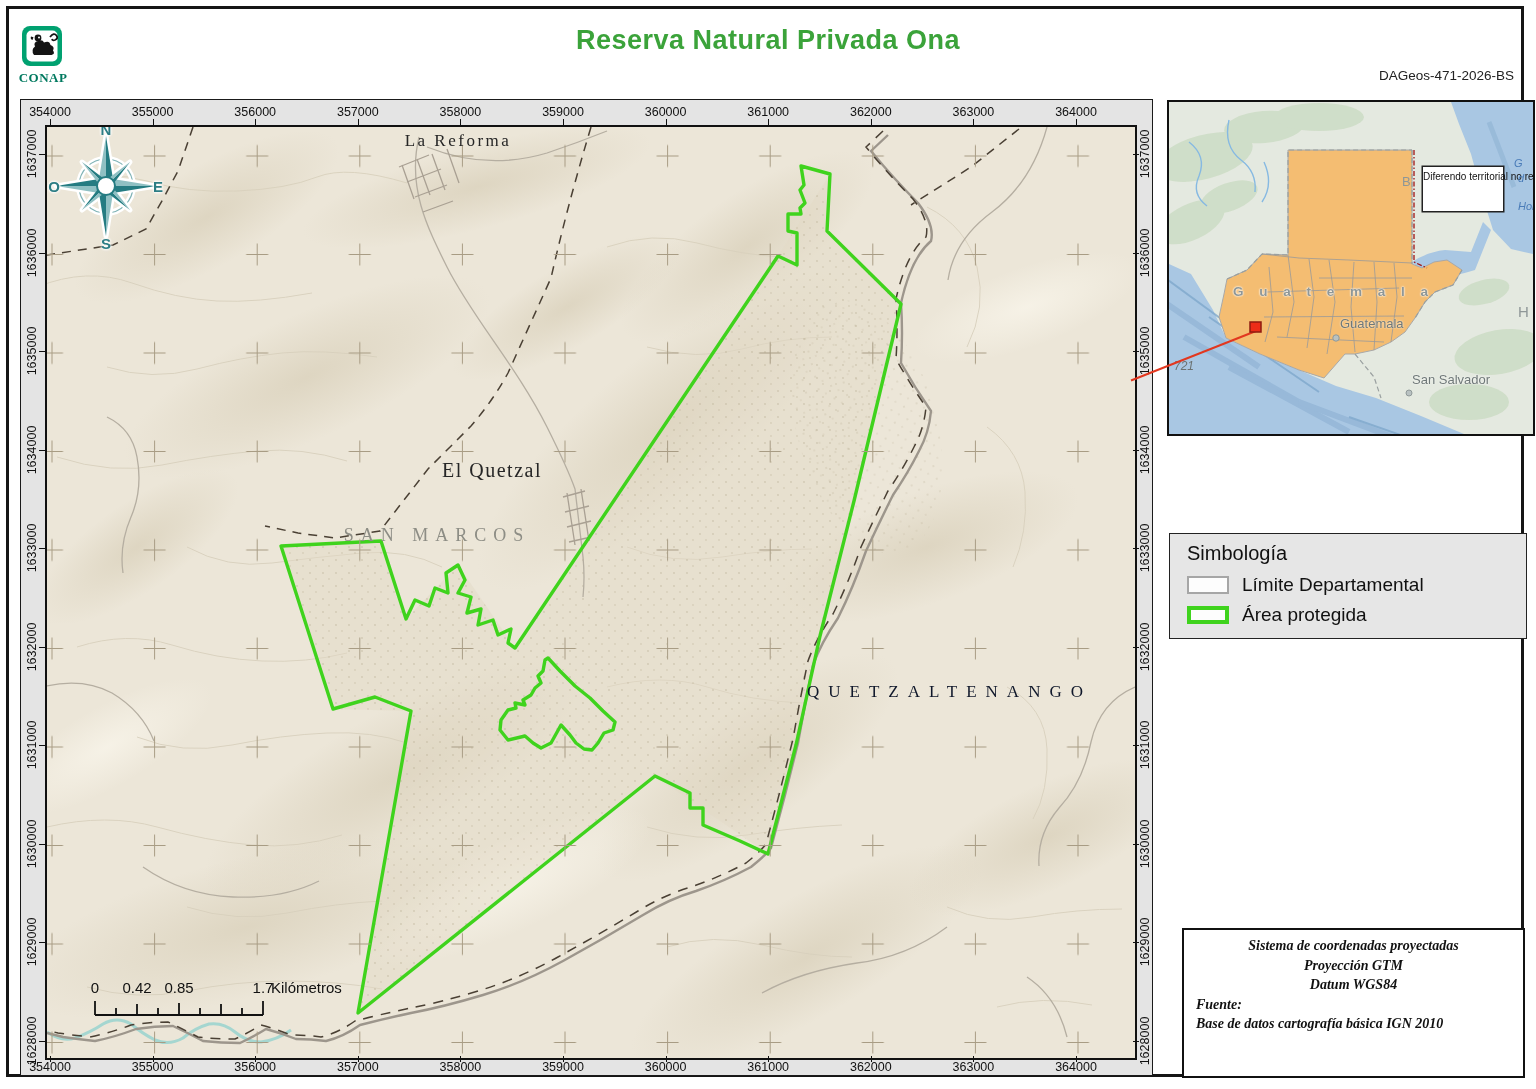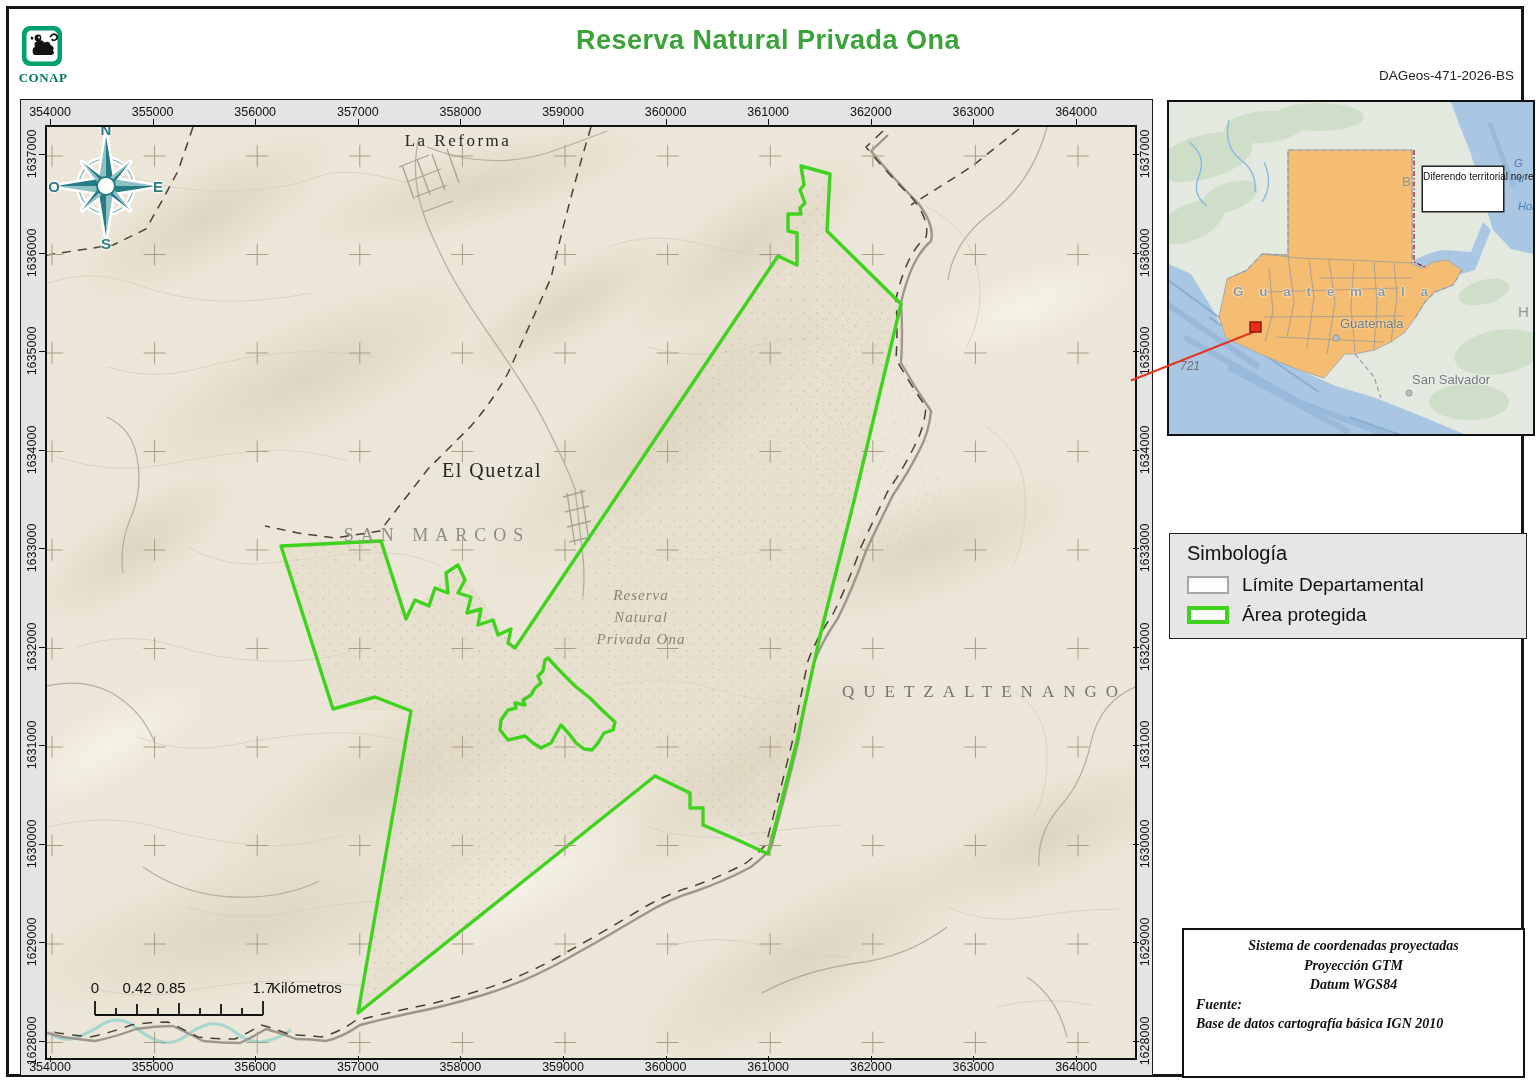--- a/index.html
+++ b/index.html
@@ -18,39 +18,39 @@
   #map-inner svg{display:block;}
   .axis-label{position:absolute;font-size:12.5px;color:#111;transform:translate(-50%,-50%);white-space:nowrap;}
   .axis-label.rot{transform:translate(-50%,-50%) rotate(-90deg);}
   .tickv{position:absolute;width:1px;height:6px;background:#111;}
   .tickh{position:absolute;width:6px;height:1px;background:#111;}
   
   .maplabel{position:absolute;font-family:"Liberation Serif",serif;color:#262626;white-space:nowrap;}
   #lbl-reforma{left:341px;top:4px;width:140px;text-align:center;font-size:17px;letter-spacing:2.5px;}
   #lbl-quetzal{left:390px;top:332px;width:110px;text-align:center;font-size:20px;letter-spacing:1.5px;}
   #lbl-sanmarcos{left:290px;top:398px;width:200px;text-align:center;font-size:18px;letter-spacing:7px;color:#8d8d85;}
-  #lbl-quetzaltenango{left:760px;top:555px;width:320px;text-align:right;font-size:17px;letter-spacing:9px;color:#737373;}
+  #lbl-quetzaltenango{left:760px;top:555px;width:320px;text-align:left;font-size:17px;letter-spacing:9px;color:#0f172a;}
   #lbl-reserve{left:524px;top:458px;width:140px;text-align:center;font-size:15px;font-style:italic;color:#8a8273;line-height:1.45;letter-spacing:1px;}
   
   #compass{left:-2px;top:-8px;}
   .cletter{position:absolute;font-size:15px;font-weight:bold;color:#2c7d84;text-shadow:0 0 3px #fff,0 0 3px #fff,0 0 3px #fff;transform:translate(-50%,-50%);}
   
   #scalebar{left:38px;top:852px;width:320px;height:52px;}
   #scalebar .num{position:absolute;top:0;font-size:15px;color:#111;transform:translateX(-50%);}
   #scalebar .unit{position:absolute;top:0;left:186px;font-size:15px;color:#111;}
   #scalebar svg{position:absolute;left:0;top:22px;}
   
   #inset{left:1167px;top:100px;width:364px;height:332px;border:2px solid #111;box-sizing:content-box;overflow:hidden;background:#e4e9e0;}
   .inset-label{position:absolute;white-space:nowrap;}
   #in-country{left:64px;top:182px;font-size:13.5px;font-weight:bold;letter-spacing:6px;color:#8f9797;text-shadow:0 0 2px #fff,0 0 2px #fff;}
   #in-capital{left:171px;top:214px;font-size:13px;color:#6f7878;text-shadow:0 0 2px #fff;}
   #in-sansalvador{left:243px;top:270px;font-size:13px;color:#6f7878;text-shadow:0 0 2px #fff;}
   #in-b{left:233px;top:72px;font-size:13px;color:#8f9797;}
   #in-ho{left:349px;top:201px;font-size:15px;letter-spacing:3px;color:#8f9797;}
-  #in-721{left:11px;top:257px;font-size:12px;font-style:italic;color:#6b7272;}
+  #in-721{left:5px;top:257px;font-size:12px;font-style:italic;color:#6b7272;}
   .gulf{position:absolute;font-size:11px;font-style:italic;color:#4a7cb8;}
   #in-note{left:253px;top:64px;width:82px;height:46px;background:#fff;border:1px solid #222;box-sizing:border-box;font-size:10px;line-height:1.3;text-align:center;color:#111;padding-top:3px;}
   
   #legend{left:1169px;top:533px;width:358px;height:106px;background:#e6e6e6;border:1.5px solid #222;box-sizing:border-box;}
   #legend-title{position:absolute;left:17px;top:8px;font-size:20px;color:#111;}
   .leg-row{position:absolute;left:17px;height:22px;}
   .leg-swatch{position:absolute;left:0;top:0;width:42px;height:18px;background:#fdfdfd;box-sizing:border-box;}
   .leg-swatch.gray{border:2px solid #a6a6a6;}
   .leg-swatch.green{border:4px solid #3fd31d;}
   .leg-text{position:absolute;left:55px;top:-2px;font-size:19px;color:#111;white-space:nowrap;}
@@ -229,30 +229,25 @@
       <span class="cletter" style="left:61px;top:10px;">N</span>
       <span class="cletter" style="left:113px;top:67px;">E</span>
       <span class="cletter" style="left:61px;top:124px;">S</span>
       <span class="cletter" style="left:9px;top:67px;">O</span>
     </div>
 
     <div class="maplabel" id="lbl-reforma">La Reforma</div>
     <div class="maplabel" id="lbl-quetzal">El Quetzal</div>
     <div class="maplabel" id="lbl-sanmarcos">SAN MARCOS</div>
     <div class="maplabel" id="lbl-quetzaltenango">QUETZALTENANGO</div>
-    <div class="maplabel" id="lbl-reserve">
-      <div>Reserva</div>
-      <div>Natural</div>
-      <div>Privada Ona</div>
-    </div>
 
     <div class="abs" id="scalebar">
       <span class="num" style="left:10px;">0</span>
       <span class="num" style="left:52px;">0.42</span>
-      <span class="num" style="left:86px;">0.85</span>
+      <span class="num" style="left:94px;">0.85</span>
       <span class="num" style="left:178px;">1.7</span>
       <span class="unit">Kilómetros</span>
       <svg width="200" height="18" viewBox="0 0 200 18">
         <path d="M10,14 H178 M10,0 V14 M31,7 V14 M52,3 V14 M73,7 V14 M94,2 V14 M115,7 V14 M136,3 V14 M157,7 V14 M178,0 V14" stroke="#111" stroke-width="1.8" fill="none"></path>
       </svg>
     </div>
   </div>
 <span class="axis-label" style="left: 29px; top: 12px;">354000</span>
     <div class="tickv" style="left: 29px; top: 19px;"></div>
     <span class="axis-label" style="left: 29px; top: 967px;">354000</span>

